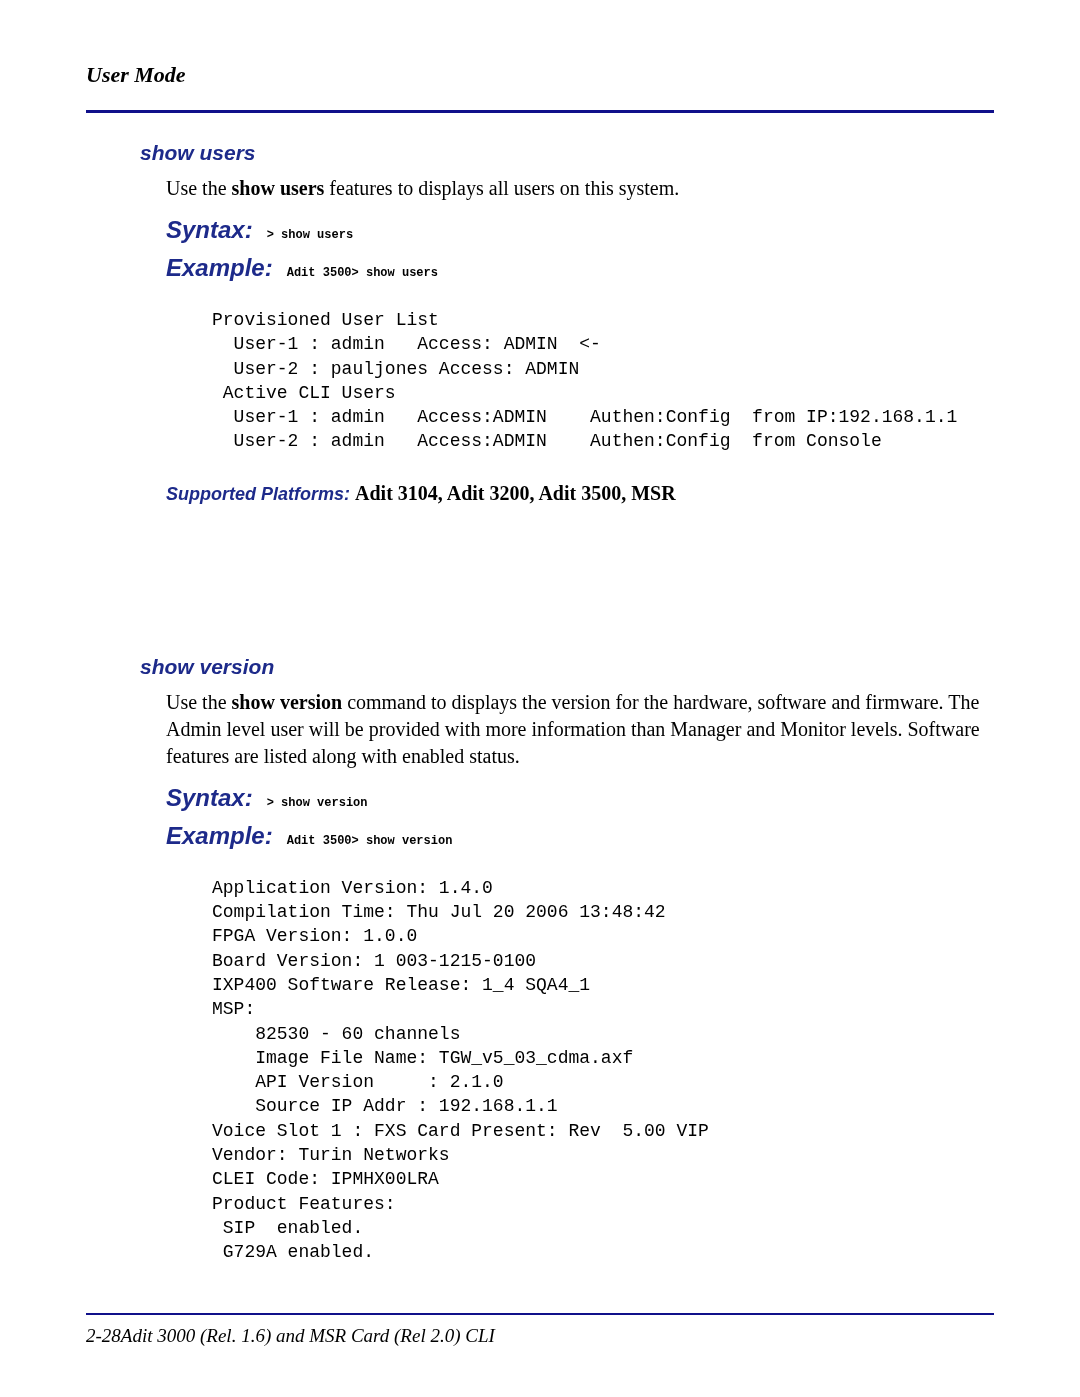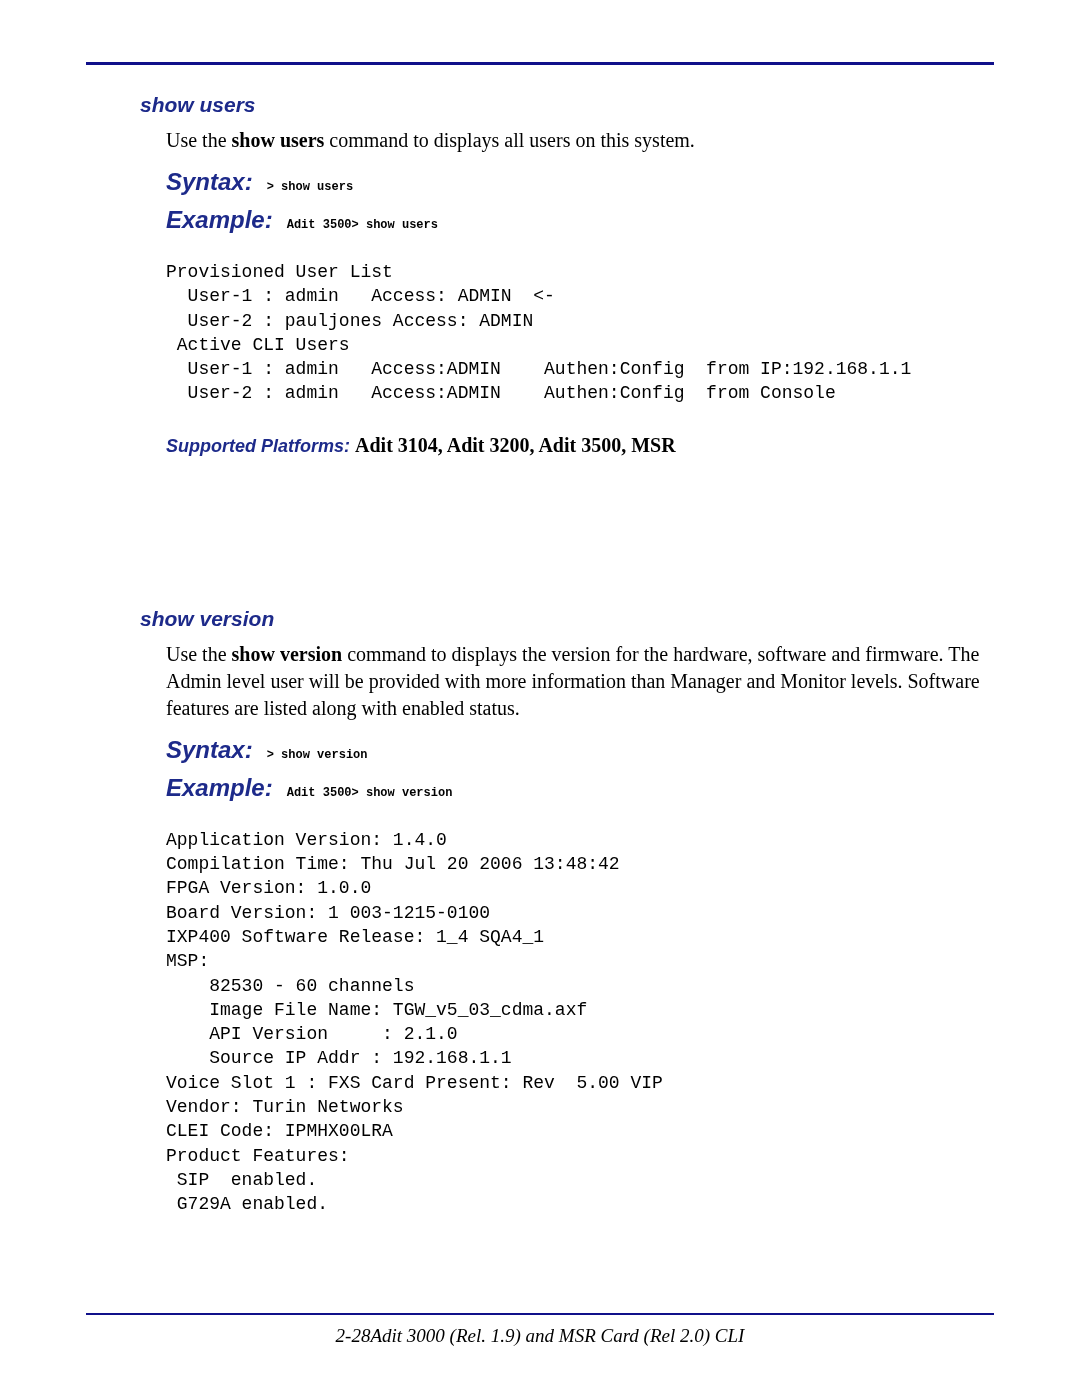--- a/index.html
+++ b/index.html
@@ -61,21 +61,21 @@
     font-family: "Courier New", Courier, monospace;
     font-weight: bold;
     font-size: 12px;
     white-space: pre;
   }
   .term-output {
     font-family: "Courier New", Courier, monospace;
     font-size: 18px;
     white-space: pre;
     line-height: 1.35;
-    margin: 26px 0 28px 26px;
+    margin: 26px 0 28px 72px;
   }
   .supported-row {
     margin-left: 26px;
     margin-top: 10px;
     margin-bottom: 40px;
   }
   .supported-label {
     font-family: Arial, Helvetica, sans-serif;
     font-weight: bold;
     font-style: italic;
@@ -91,38 +91,39 @@
     position: absolute;
     left: 86px; right: 86px; bottom: 50px;
   }
   .hr-thin {
     border: none;
     border-top: 2px solid #10108a;
     margin-bottom: 10px;
   }
   .footer-line {
     display: flex;
-    justify-content: center;
+    justify-content: flex-start;
     font-style: italic;
     font-size: 19px;
   }
 </style>
 </head>
 <body>
 
 <div class="page">
 
+  <div class="header-title">User Mode</div>
   <hr class="hr-thick">
 
   <div class="content">
 
     <div class="section-heading">show users</div>
 
     <div class="intro">
-      <span>Use the </span><span class="bold">show users</span><span> command to displays all users on this system.</span>
+      <span>Use the </span><span class="bold">show users</span><span> features to displays all users on this system.</span>
     </div>
 
     <div class="kv-row">
       <span class="kv-label">Syntax:</span>
       <span class="kv-value">&gt; show users</span>
     </div>
 
     <div class="kv-row">
       <span class="kv-label">Example:</span>
       <span class="kv-value">Adit 3500&gt; show users</span>
@@ -173,17 +174,17 @@
 Product Features:
  SIP  enabled.
  G729A enabled.</div>
 
   </div>
 
   <div class="footer">
     <hr class="hr-thin">
     <div class="footer-line">
       <span>2-28</span>
-      <span>Adit 3000 (Rel. 1.9) and MSR Card (Rel 2.0) CLI</span>
+      <span>Adit 3000 (Rel. 1.6) and MSR Card (Rel 2.0) CLI</span>
     </div>
   </div>
 
 </div>
 
 </body></html>

